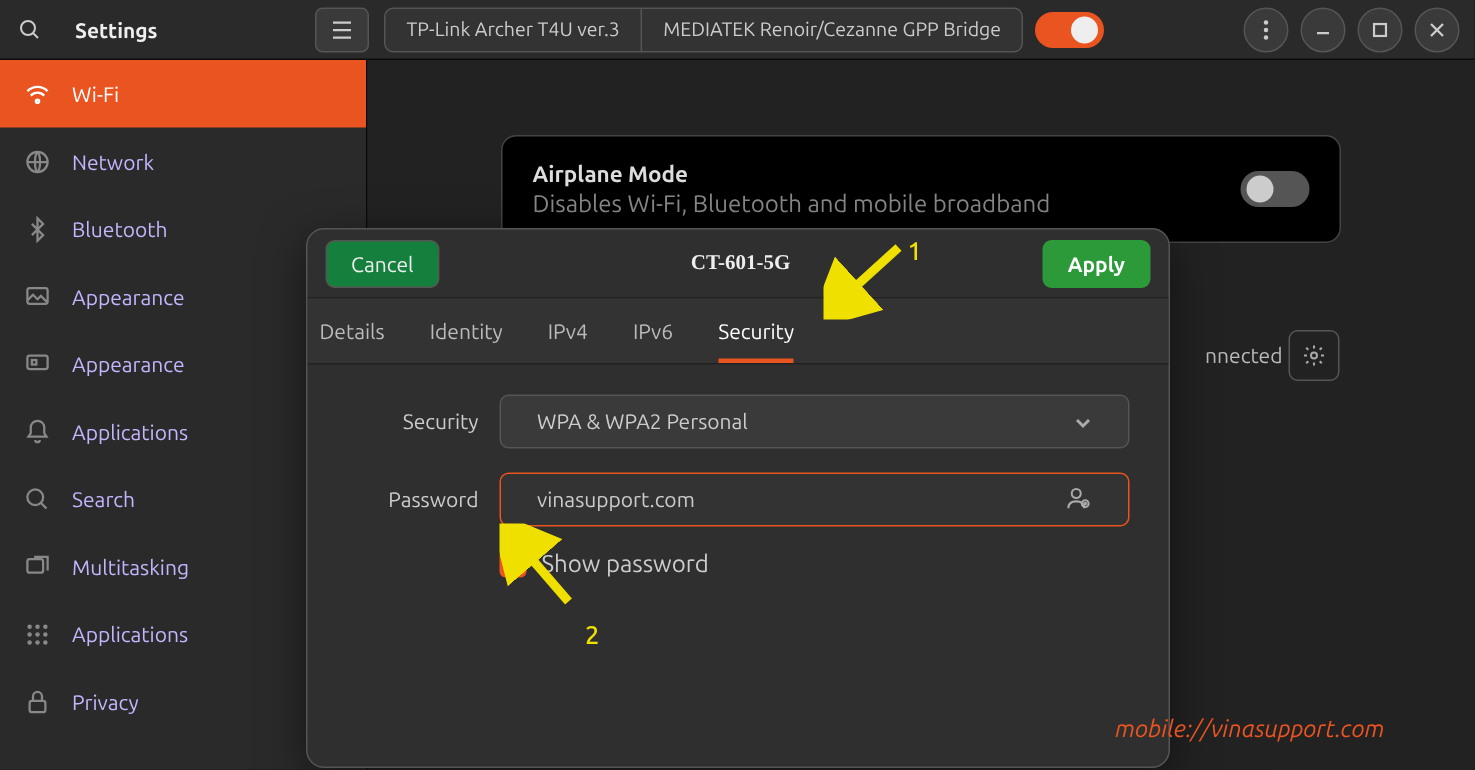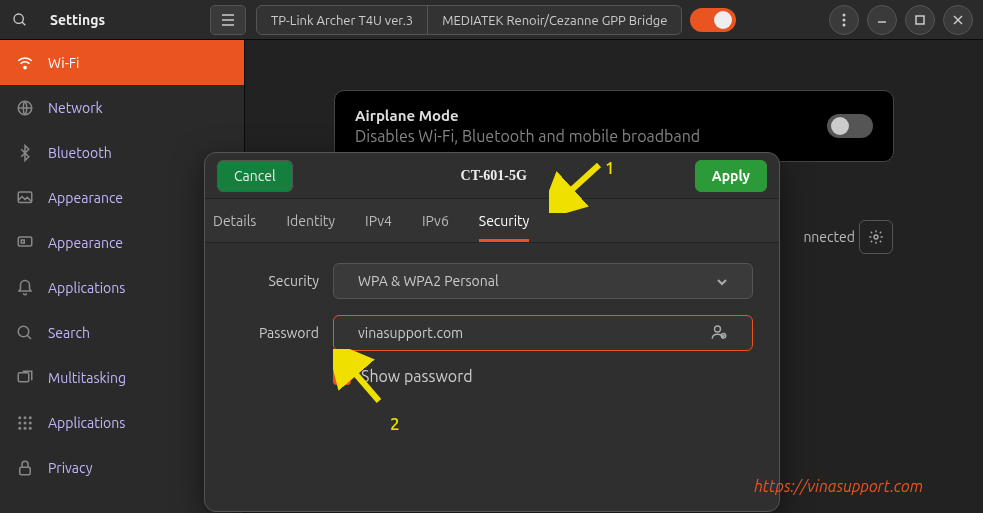--- a/index.html
+++ b/index.html
@@ -294,13 +294,13 @@
 <svg class="arrow2" width="60" height="60">
   <defs>
       <marker id="ah2" markerWidth="8" markerHeight="8" refX="4" refY="4" orient="auto">
         <polygon points="0,0 8,4 0,8" fill="#f0e000"></polygon>
       </marker>
     </defs>
   <line x1="46" y1="52" x2="8" y2="8" stroke="#f0e000" stroke-width="6" marker-end="url(#ah2)"></line>
 </svg>
 <div class="anno-2">2</div>
 
-<div class="watermark">https://vinasupport.com</div>
+<div class="watermark">mobile://vinasupport.com</div>
 
 </body></html>

